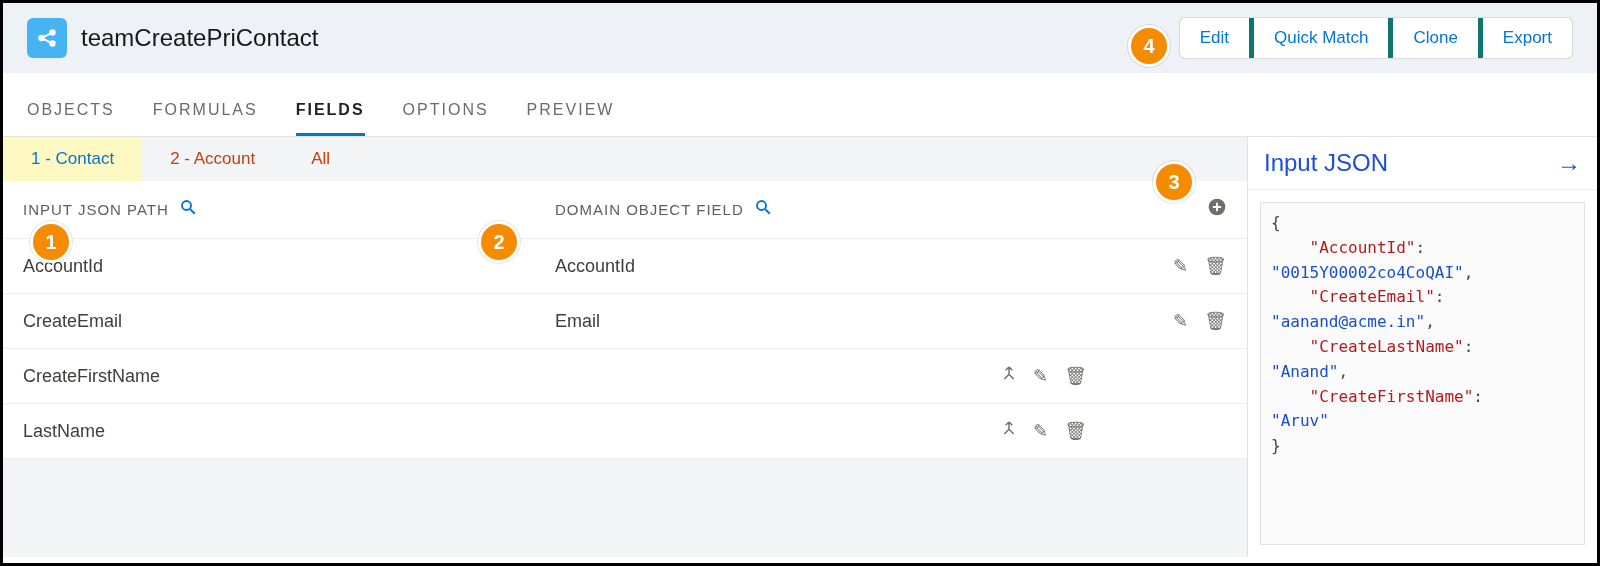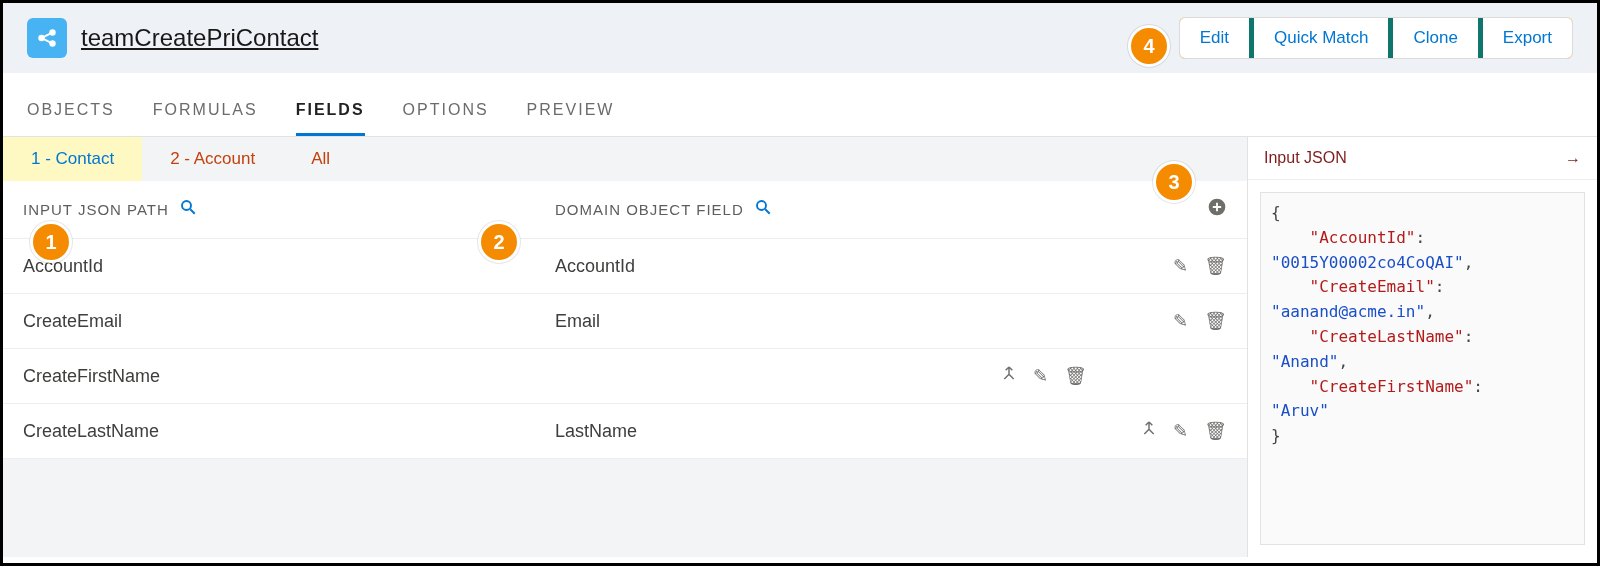--- a/index.html
+++ b/index.html
@@ -25,21 +25,20 @@
     background: #47b3f2;
     border-radius: 6px;
     display: flex;
     align-items: center;
     justify-content: center;
     color: #fff;
   }
   .app-title {
     font-size: 24px;
     color: #181818;
-    text-decoration: underline;
   }
   .spacer { flex: 1; }
   .btn-group { display: flex; background:#eab308; border:1px solid #dddbda; border-radius:6px; overflow:hidden; }
   .btn {
     padding: 10px 20px;
     background: #fff;
     color: #0176d3;
     border: none;
     font-size: 17px;
     cursor: pointer;
@@ -95,22 +94,22 @@
 
   .right-pane {
     width: 350px;
     border-left:1px solid #e2e2e2;
     background:#fff;
     display:flex;
     flex-direction:column;
   }
   .right-head {
     padding:12px 16px;
-    font-size:16px;
-    color:#7f1d1d;
+    font-size:24px;
+    color:#1d4ed8;
     border-bottom:1px solid #eee;
     display:flex;
     align-items:center;
     justify-content:space-between;
   }
   .json-box {
     margin:12px;
     background:#fafafa;
     border:1px solid #e2e2e2;
     padding:8px 10px;
@@ -233,21 +232,20 @@
         <div>CreateFirstName</div>
         <div class="actions">
           <span class="act"><svg width="16" height="16" viewBox="0 0 24 24" fill="none" stroke="#706e6b" stroke-width="2.2">
                 <path d="M12 3v10M12 3l-5 5M12 3l5 5M5 21l7-7 7 7"></path>
               </svg></span>
           <span class="act">✎</span>
           <span class="act">🗑</span>
         </div>
       </div>
       <div class="field-row">
-        <div>CreateLastName</div>
         <div>LastName</div>
         <div class="actions">
           <span class="act"><svg width="16" height="16" viewBox="0 0 24 24" fill="none" stroke="#706e6b" stroke-width="2.2">
                 <path d="M12 3v10M12 3l-5 5M12 3l5 5M5 21l7-7 7 7"></path>
               </svg></span>
           <span class="act">✎</span>
           <span class="act">🗑</span>
         </div>
       </div>
     </div>

